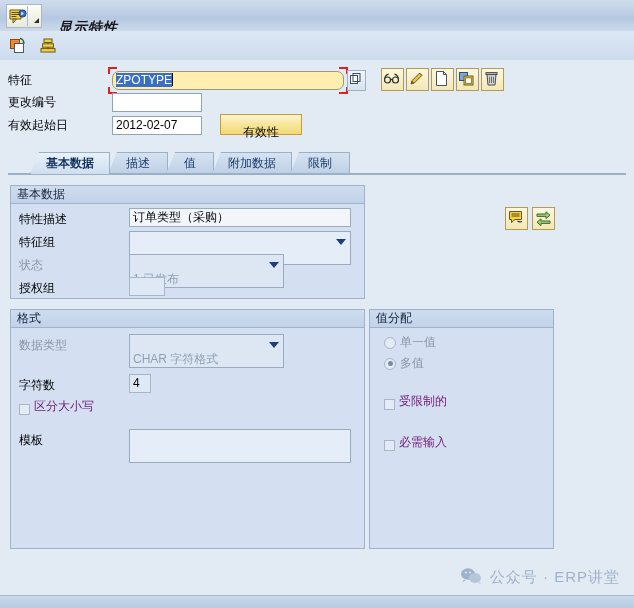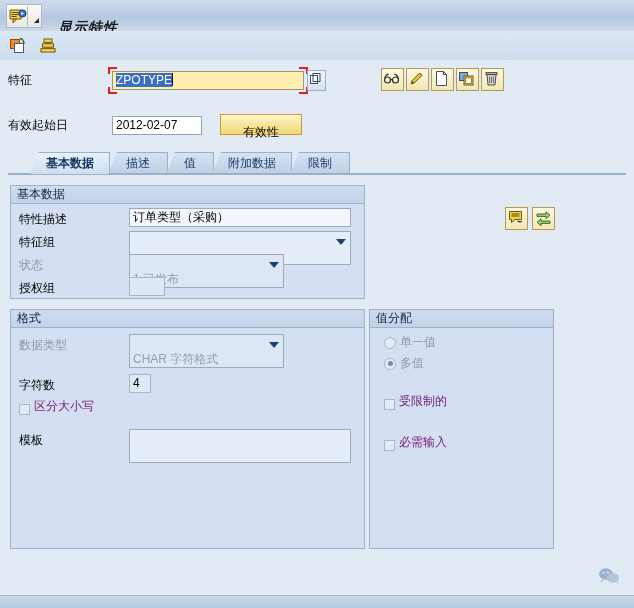--- a/index.html
+++ b/index.html
@@ -244,32 +244,36 @@
       </svg>
     </span>
   </div>
 
   <div class="header-area">
 
     <div class="frow" style="left:8px; top:10px;">
       <span class="flabel" style="display:inline-block;width:104px;">特征</span>
       <span class="focuswrap">
         <span class="bl"></span><span class="br"></span>
-        <span class="inp inp-focus" style="display:inline-block;width:192px;">
+        <span class="inp inp-focus" style="display:inline-block;width:232px;border-radius:7px;">
           <span class="sel-text">ZPOTYPE</span><span class="caret"></span>
         </span>
       </span>
       <span class="f4btn">
         <svg width="11" height="13" viewBox="0 0 11 13">
           <rect x="0.5" y="2.5" width="7" height="8" fill="#ffffff" stroke="#3b4c63" stroke-width="1"></rect>
           <rect x="3" y="0.5" width="7" height="8" fill="none" stroke="#3b4c63" stroke-width="1"></rect>
         </svg>
       </span>
     </div>
 
+    <div class="frow" style="left:8px; top:33px;">
+      <span class="flabel" style="display:inline-block;width:104px;">更改编号</span>
+      <span class="inp" style="display:inline-block;width:90px;"></span>
+    </div>
 
     <div class="frow" style="left:8px; top:56px;">
       <span class="flabel" style="display:inline-block;width:104px;">有效起始日</span>
       <span class="inp" style="display:inline-block;width:90px;">2012-02-07</span>
     </div>
 
     <div class="valbtn" style="position:absolute;left:220px;top:54px;">有效性</div>
 
     <div style="position:absolute;left:381px;top:8px;display:flex;gap:2px;">
 
@@ -419,16 +423,17 @@
     <span>
       <svg width="22" height="18" viewBox="0 0 22 18">
         <ellipse cx="8" cy="7" rx="7" ry="5.8" fill="#9fb2cc"></ellipse>
         <path d="M4 12.6 l-1.6 2.6 l3.2 -1.6 z" fill="#9fb2cc"></path>
         <ellipse cx="15" cy="11" rx="6" ry="5" fill="#b6c6da"></ellipse>
         <path d="M19.6 15 l1.4 2.2 l-2.8 -1.4 z" fill="#b6c6da"></path>
         <circle cx="5.8" cy="5.6" r="1" fill="#e2eaf4"></circle>
         <circle cx="10" cy="5.6" r="1" fill="#e2eaf4"></circle>
       </svg>
     </span>
+    <span>公众号 · ERP讲堂</span>
   </div>
 
   <div class="statusbar"></div>
 </div>
 
 </body></html>

